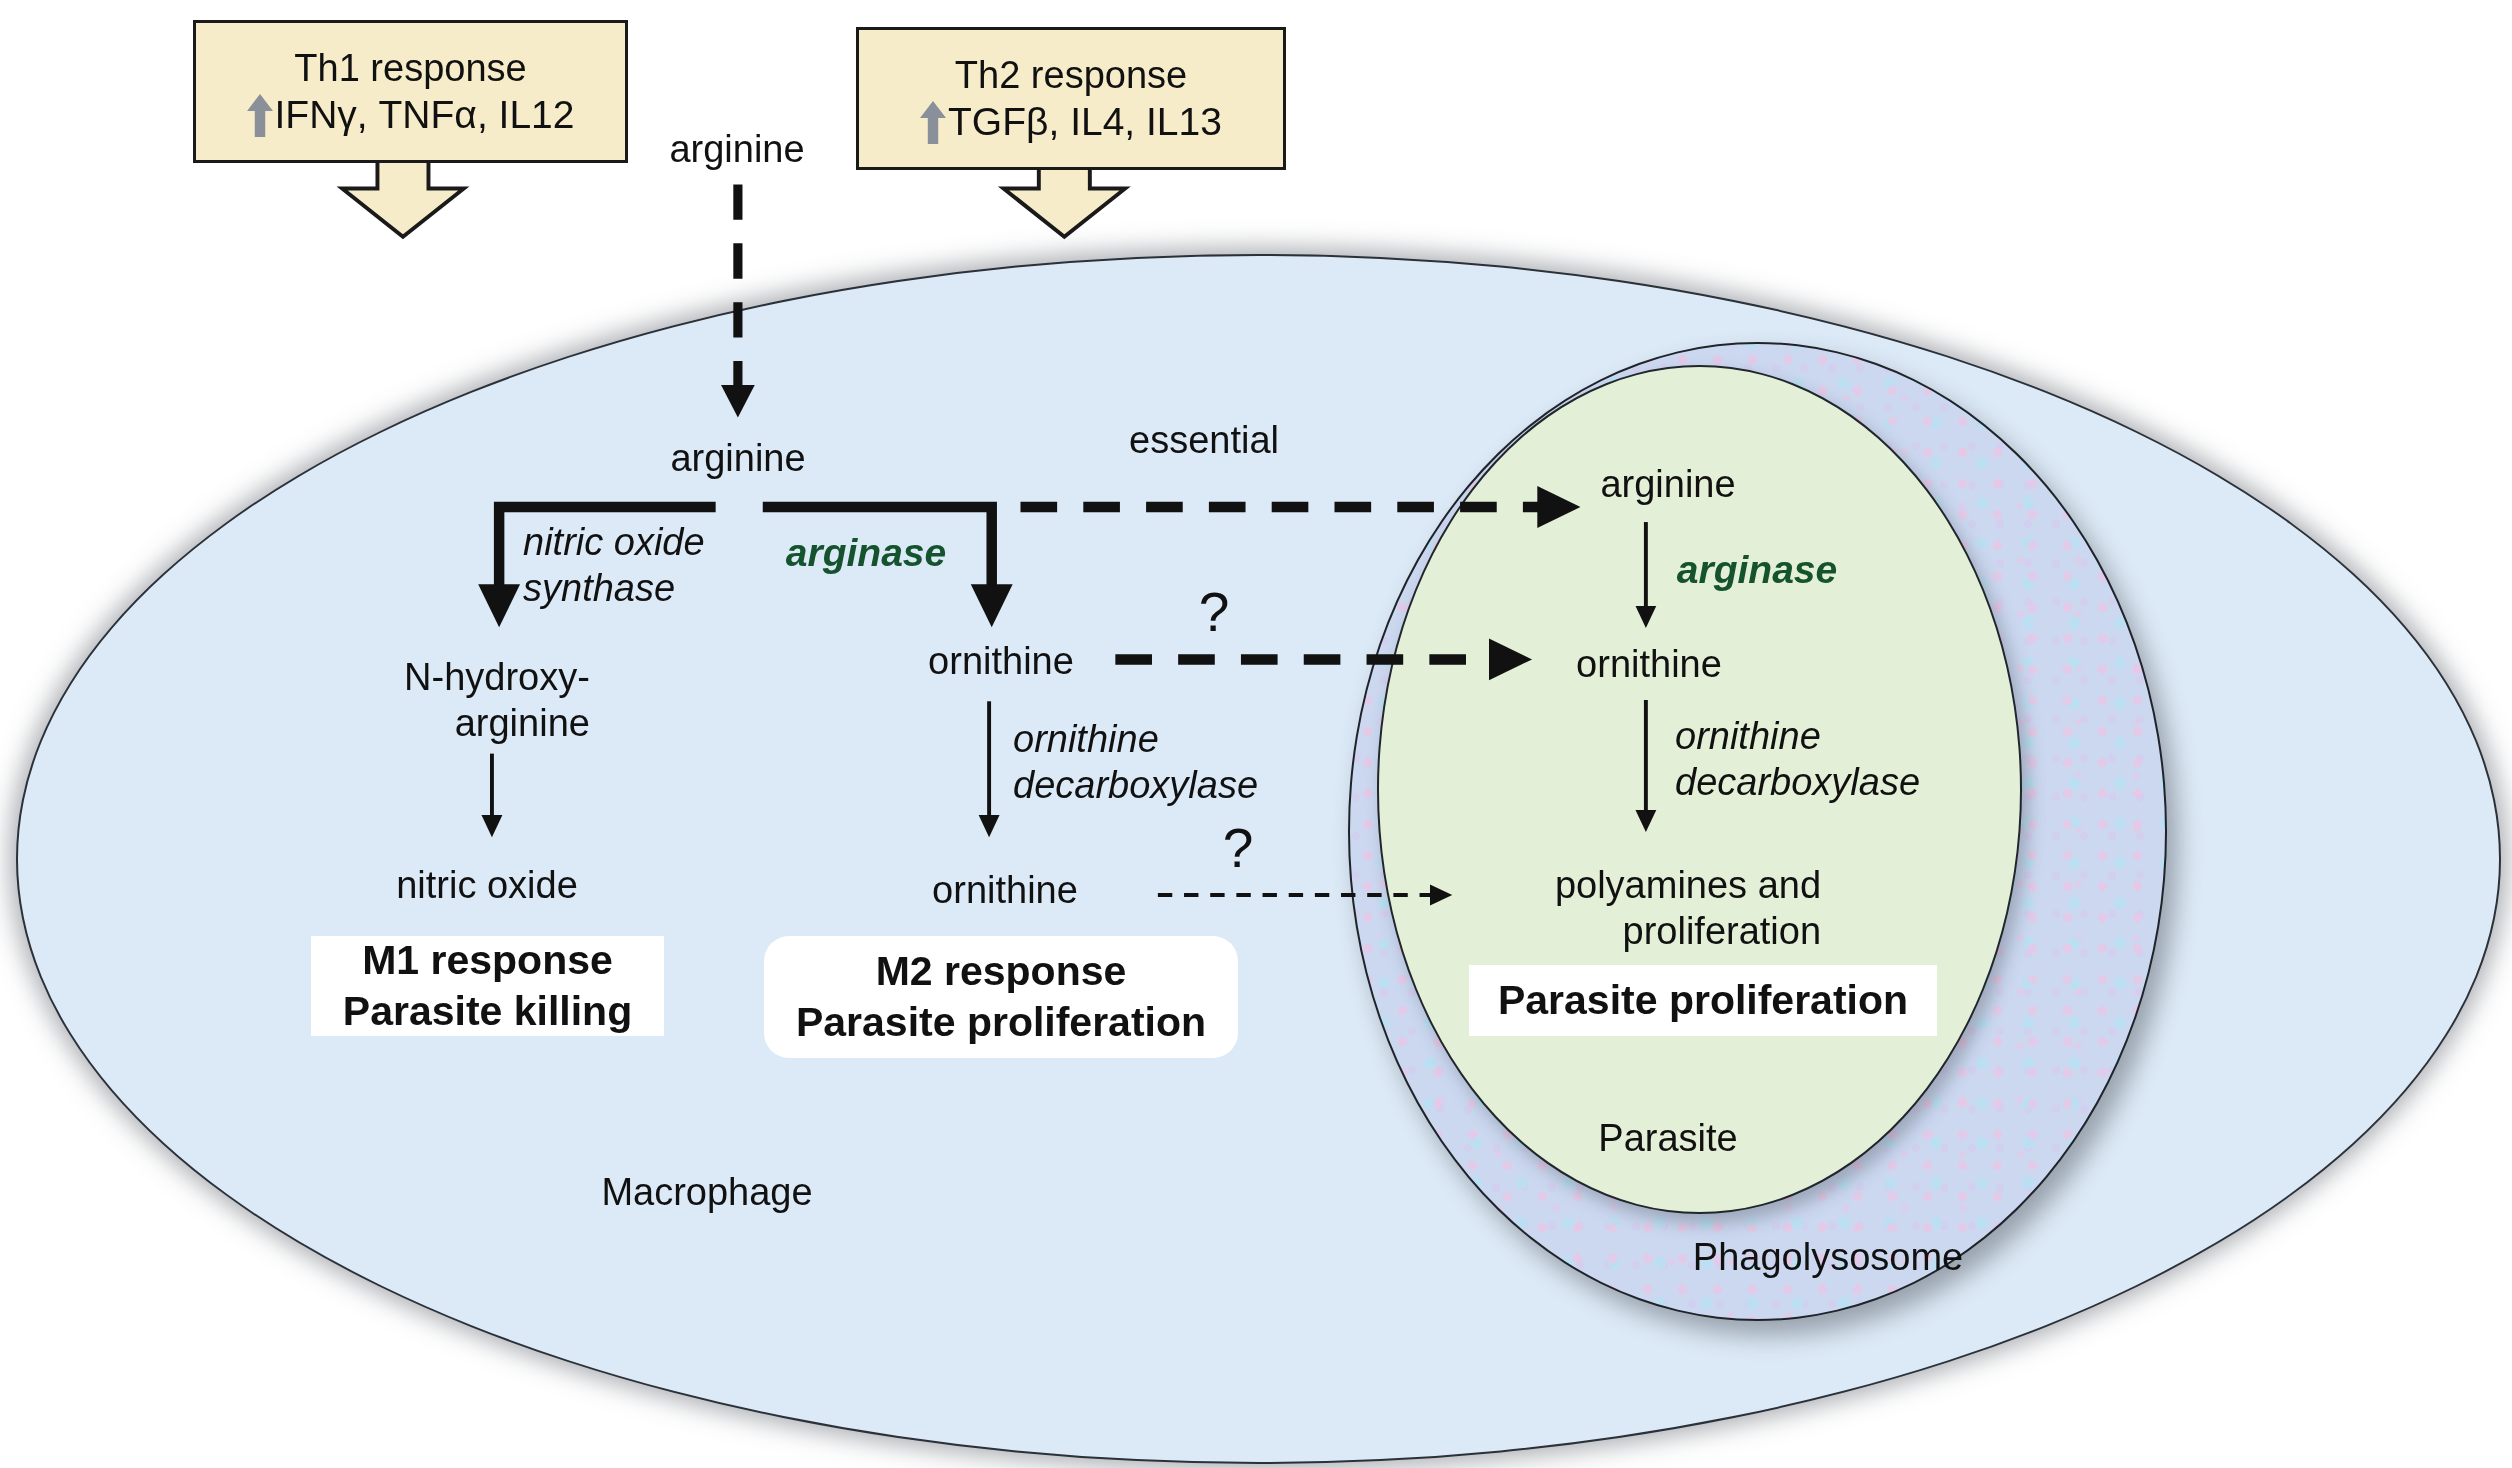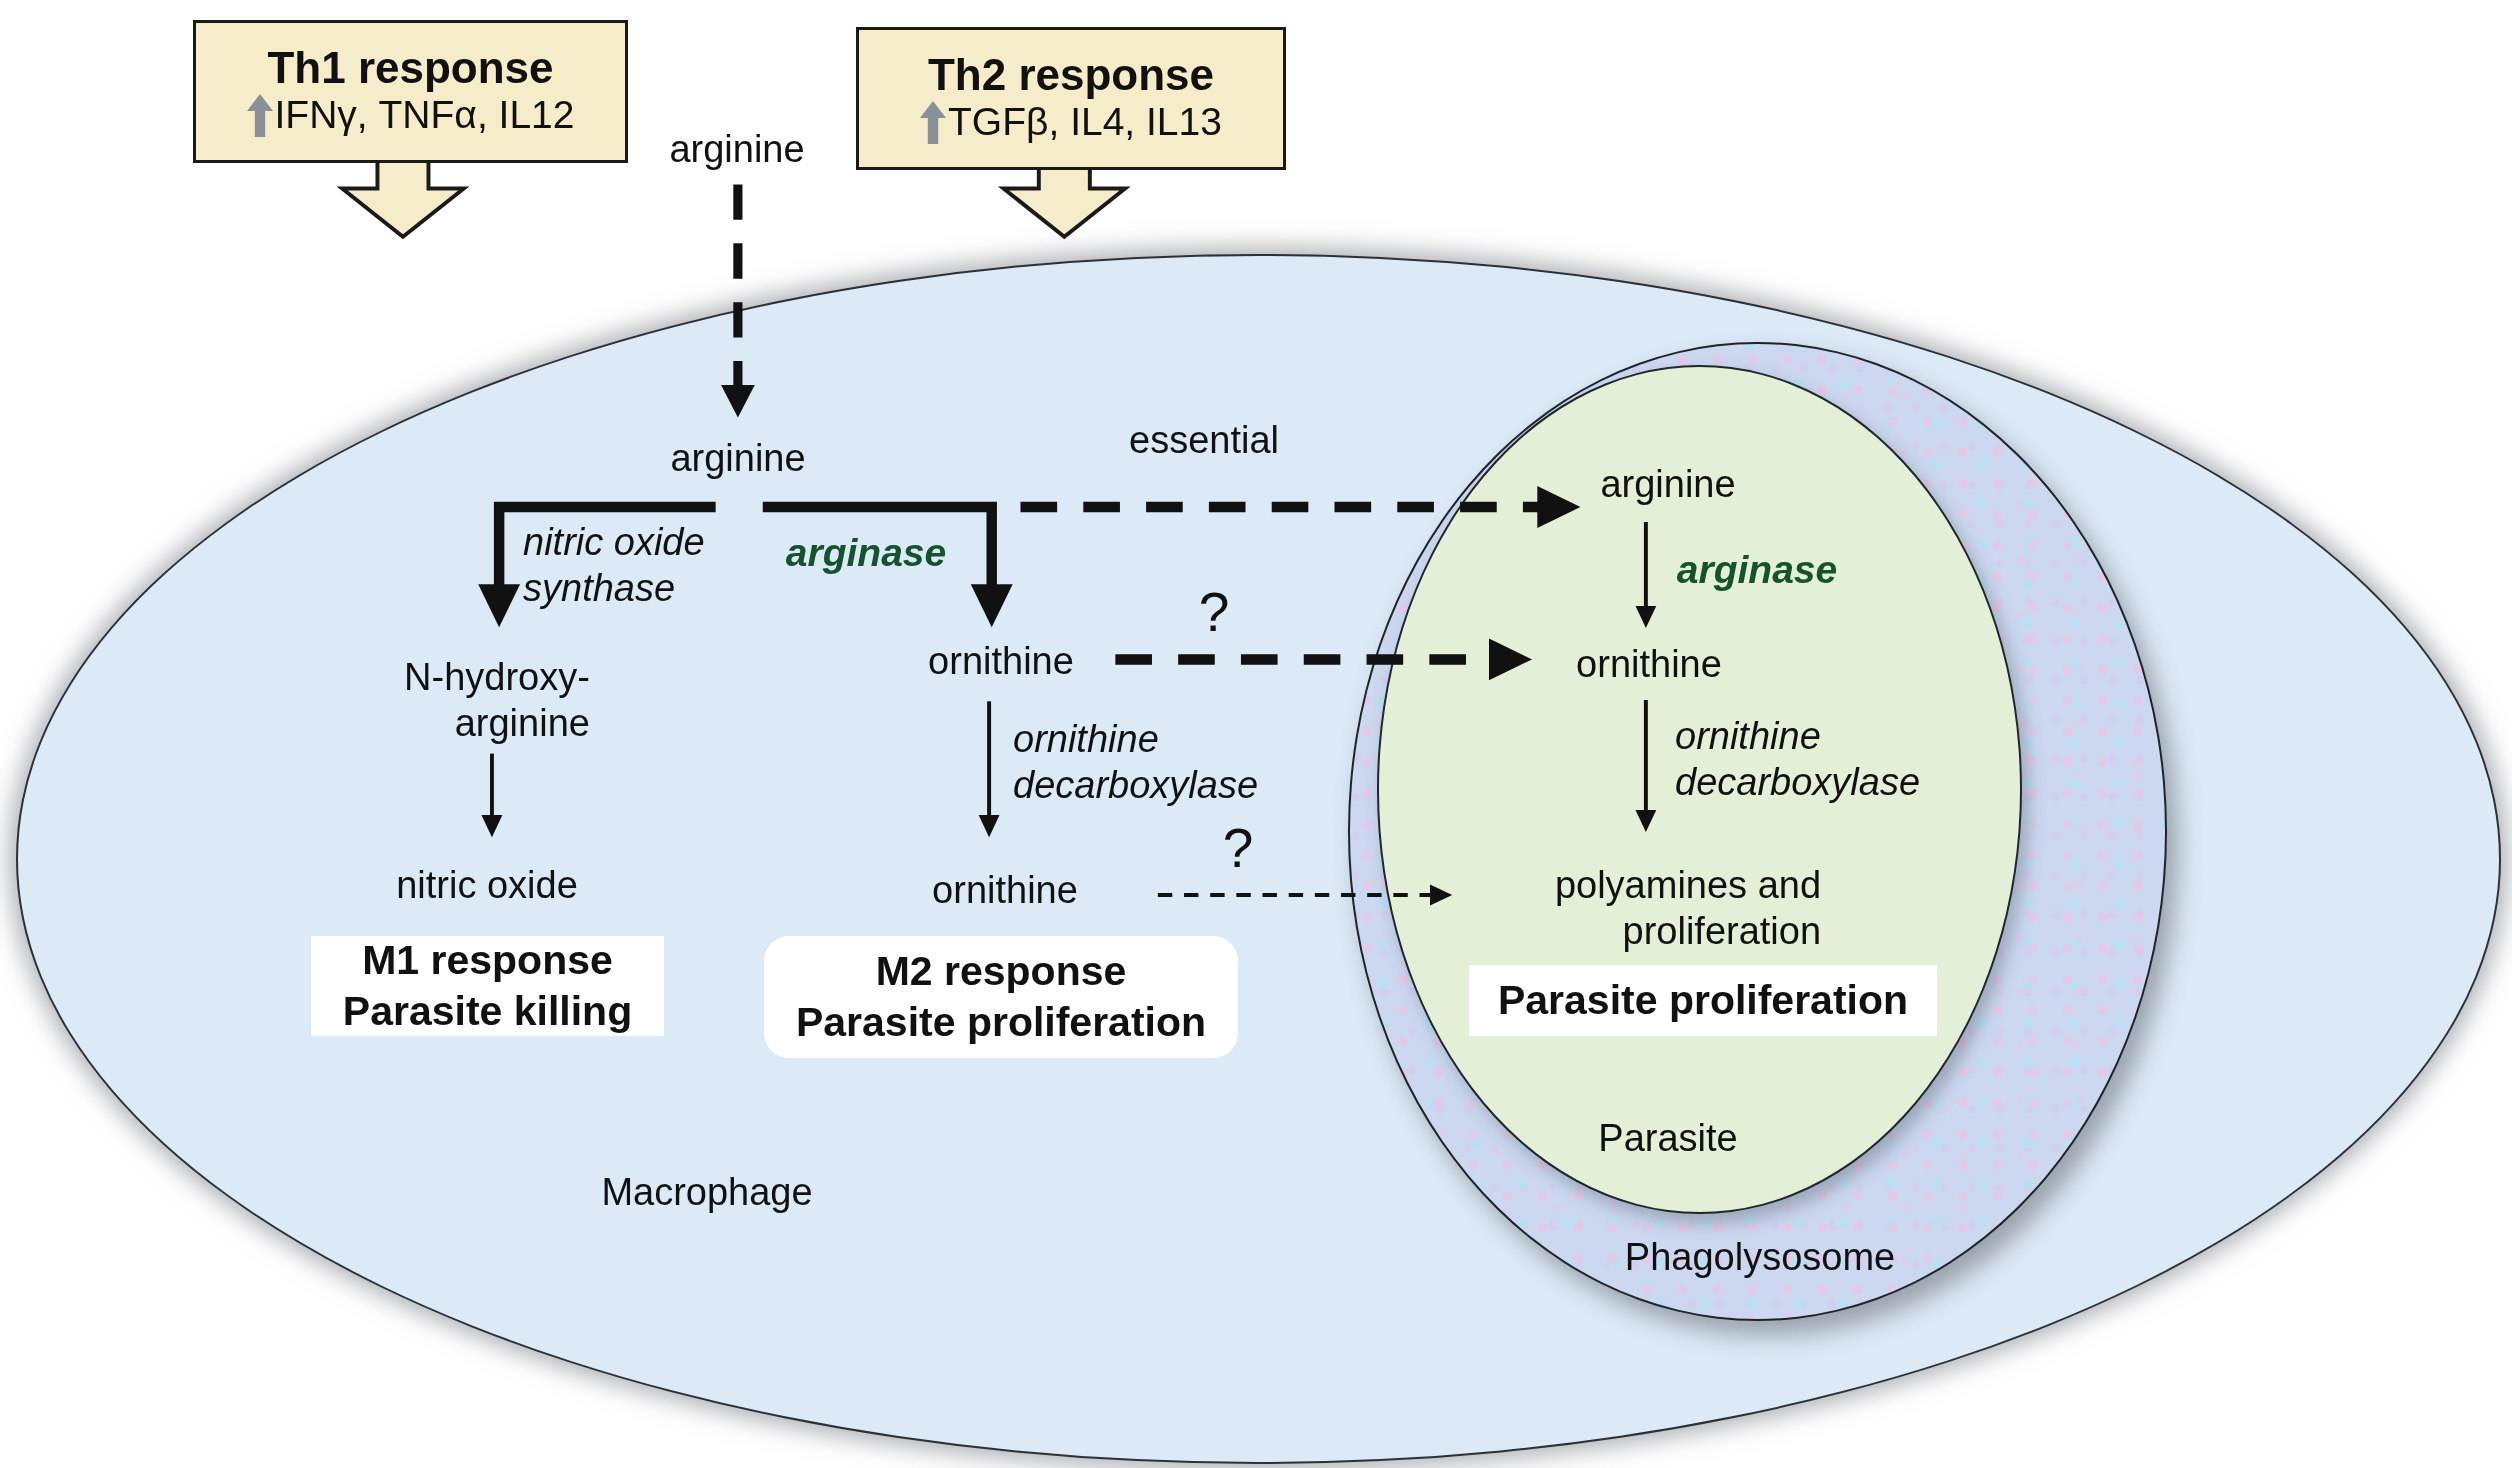--- a/index.html
+++ b/index.html
@@ -54,21 +54,21 @@
   .italic{font-style:italic;}
   .red{color:#14532d;font-weight:bold;font-style:italic;font-size:39px;}
   .qmark{font-size:55px;font-weight:400;}
   
   .resp-box{
     position:absolute;z-index:5;
     background:#f7ecc9;border:3.9px solid #1a1a1a;
     display:flex;flex-direction:column;justify-content:center;align-items:center;
     gap:3.9px;
   }
-  .resp-title{font-weight:bold;font-size:44px;line-height:44px;}
+  .resp-title{font-weight:normal;font-size:38px;line-height:44px;}
   .resp-row{display:flex;align-items:center;gap:2px;font-size:39px;line-height:42px;}
   
   .white-box{
     position:absolute;z-index:5;
     background:#ffffff;
     display:flex;flex-direction:column;justify-content:center;align-items:center;
     font-weight:bold;font-size:41px;line-height:51px;
     white-space:nowrap;
   }
 </style>
@@ -198,16 +198,16 @@
     <div>polyamines and</div>
     <div>proliferation</div>
   </div>
 
   <div class="white-box" style="left:1469px;top:965px;width:468px;height:71px;">
     <div>Parasite proliferation</div>
   </div>
 
   <div class="lbl" style="left:1668px;top:1138px;">Parasite</div>
 
-  <div class="lbl" style="left:1760px;top:1257px;">Phagolysosome</div>
+  <div class="lbl" style="left:1828px;top:1257px;">Phagolysosome</div>
 
 </div>
 
 
 </body></html>

